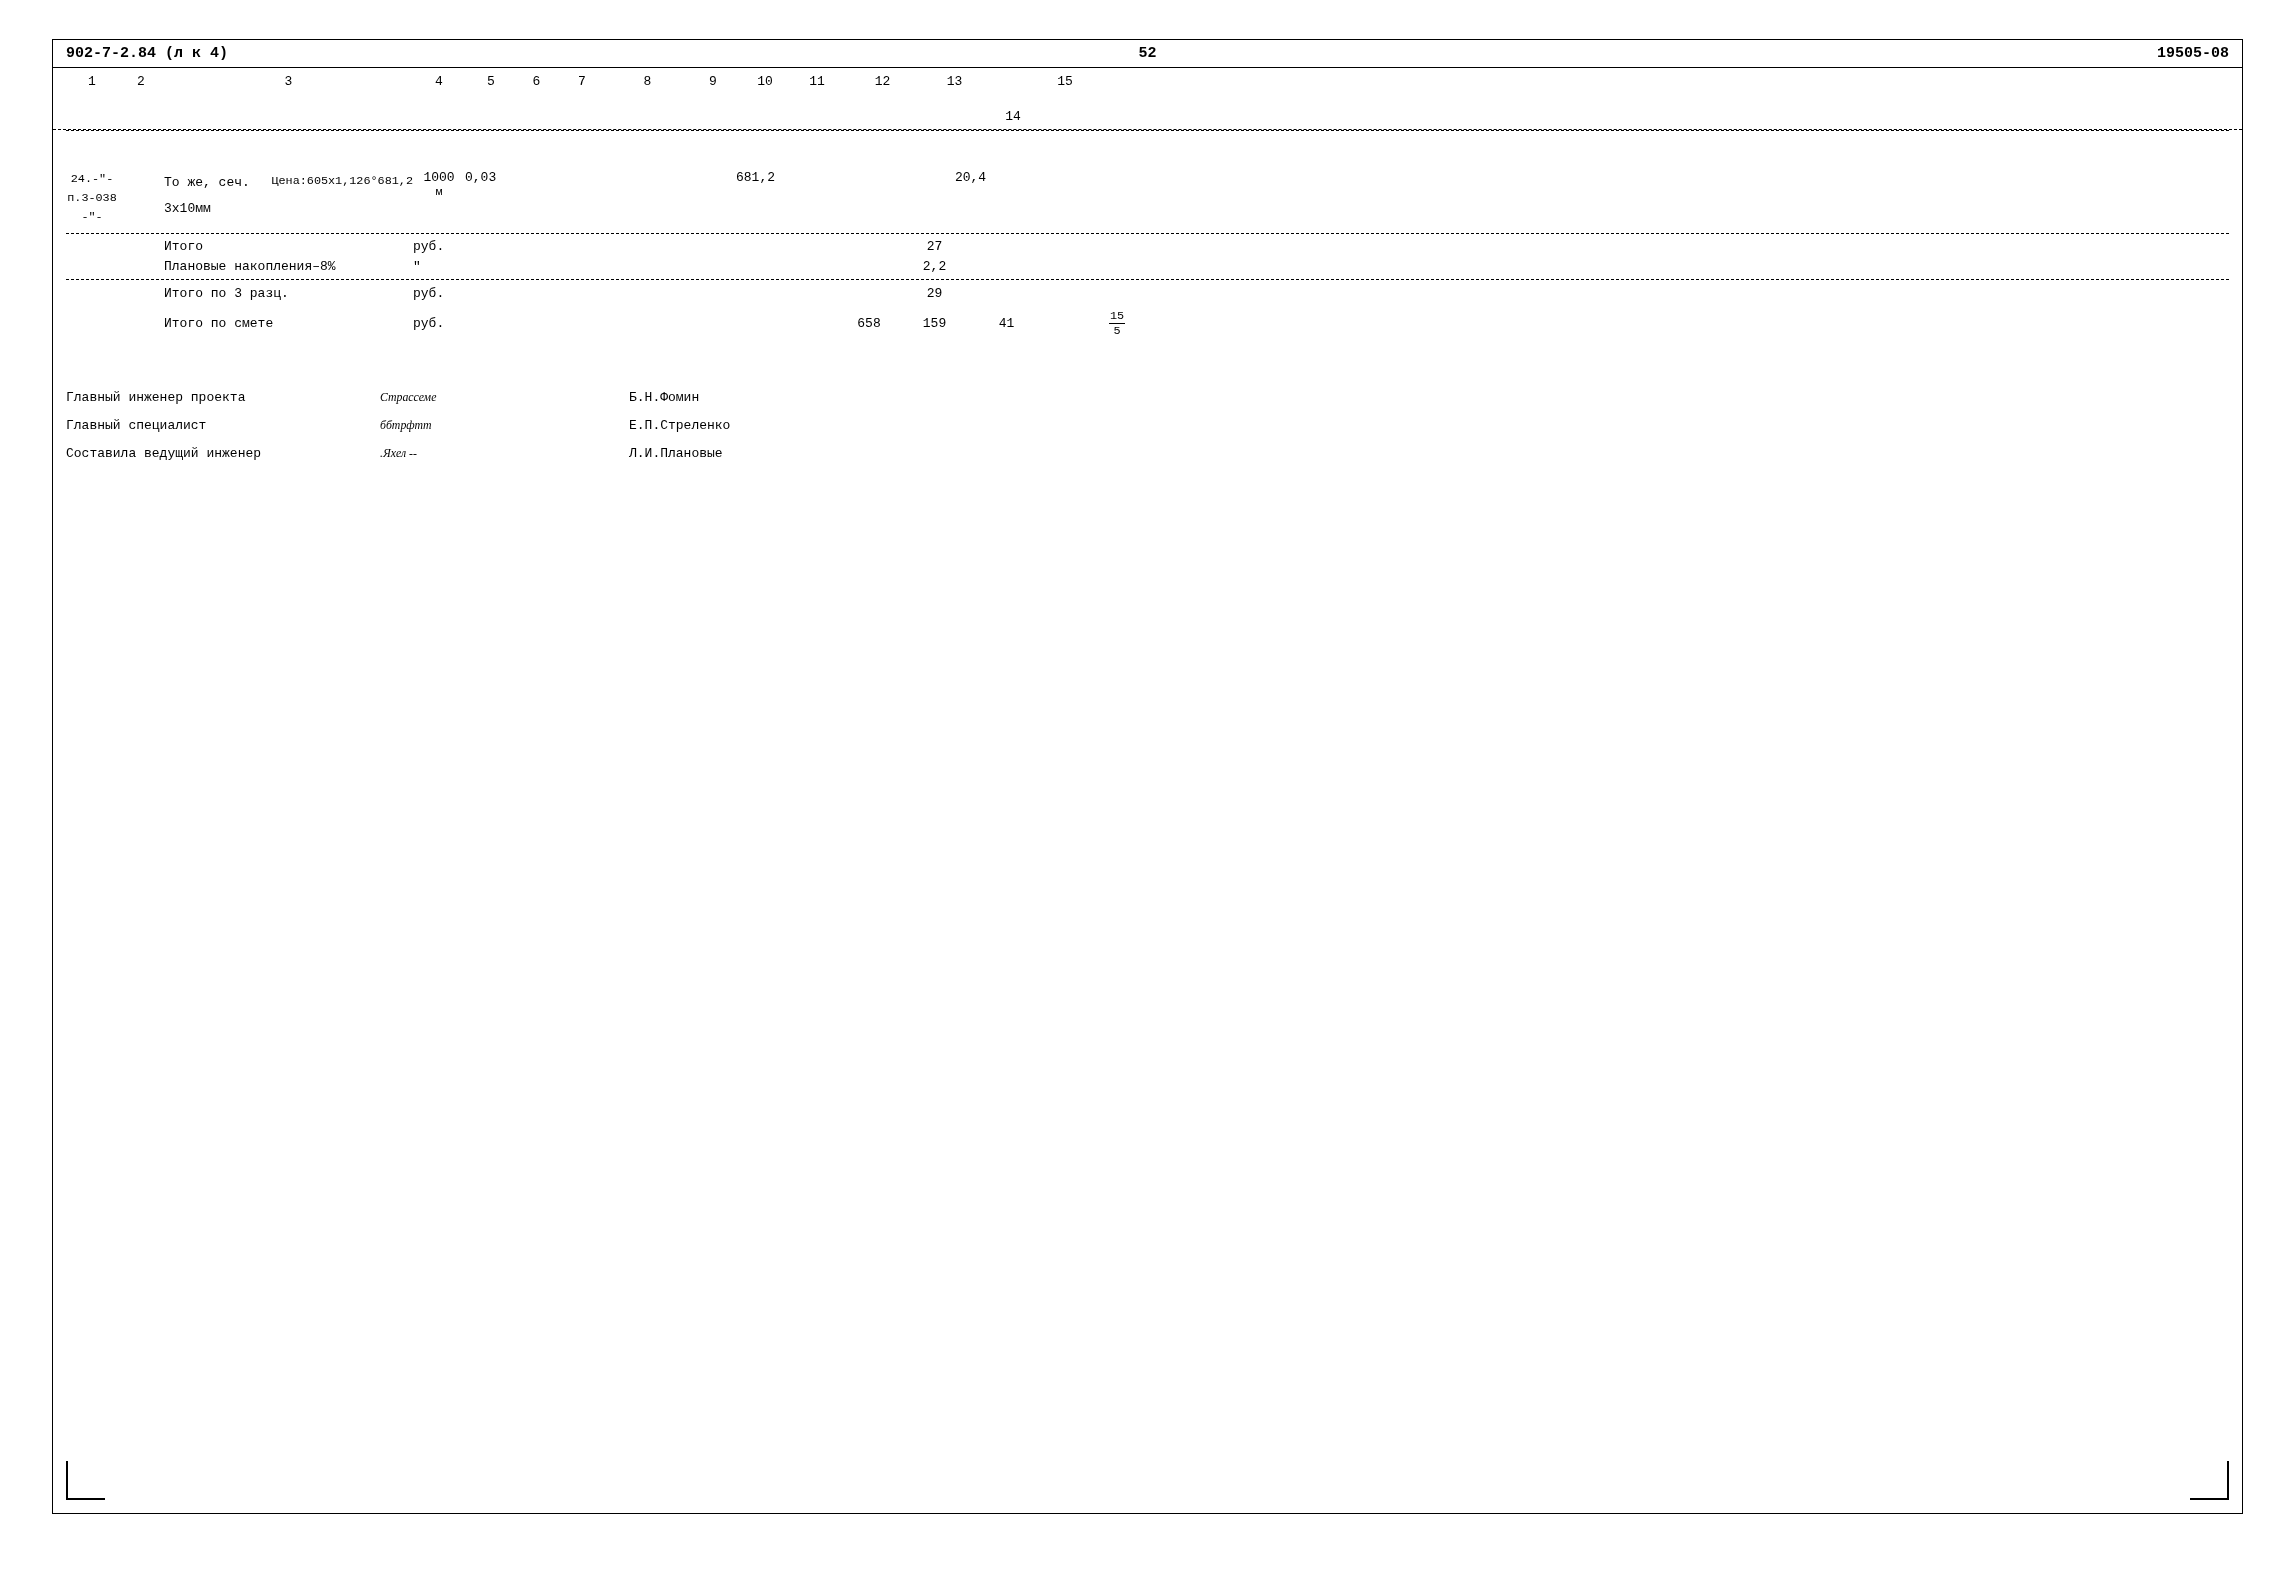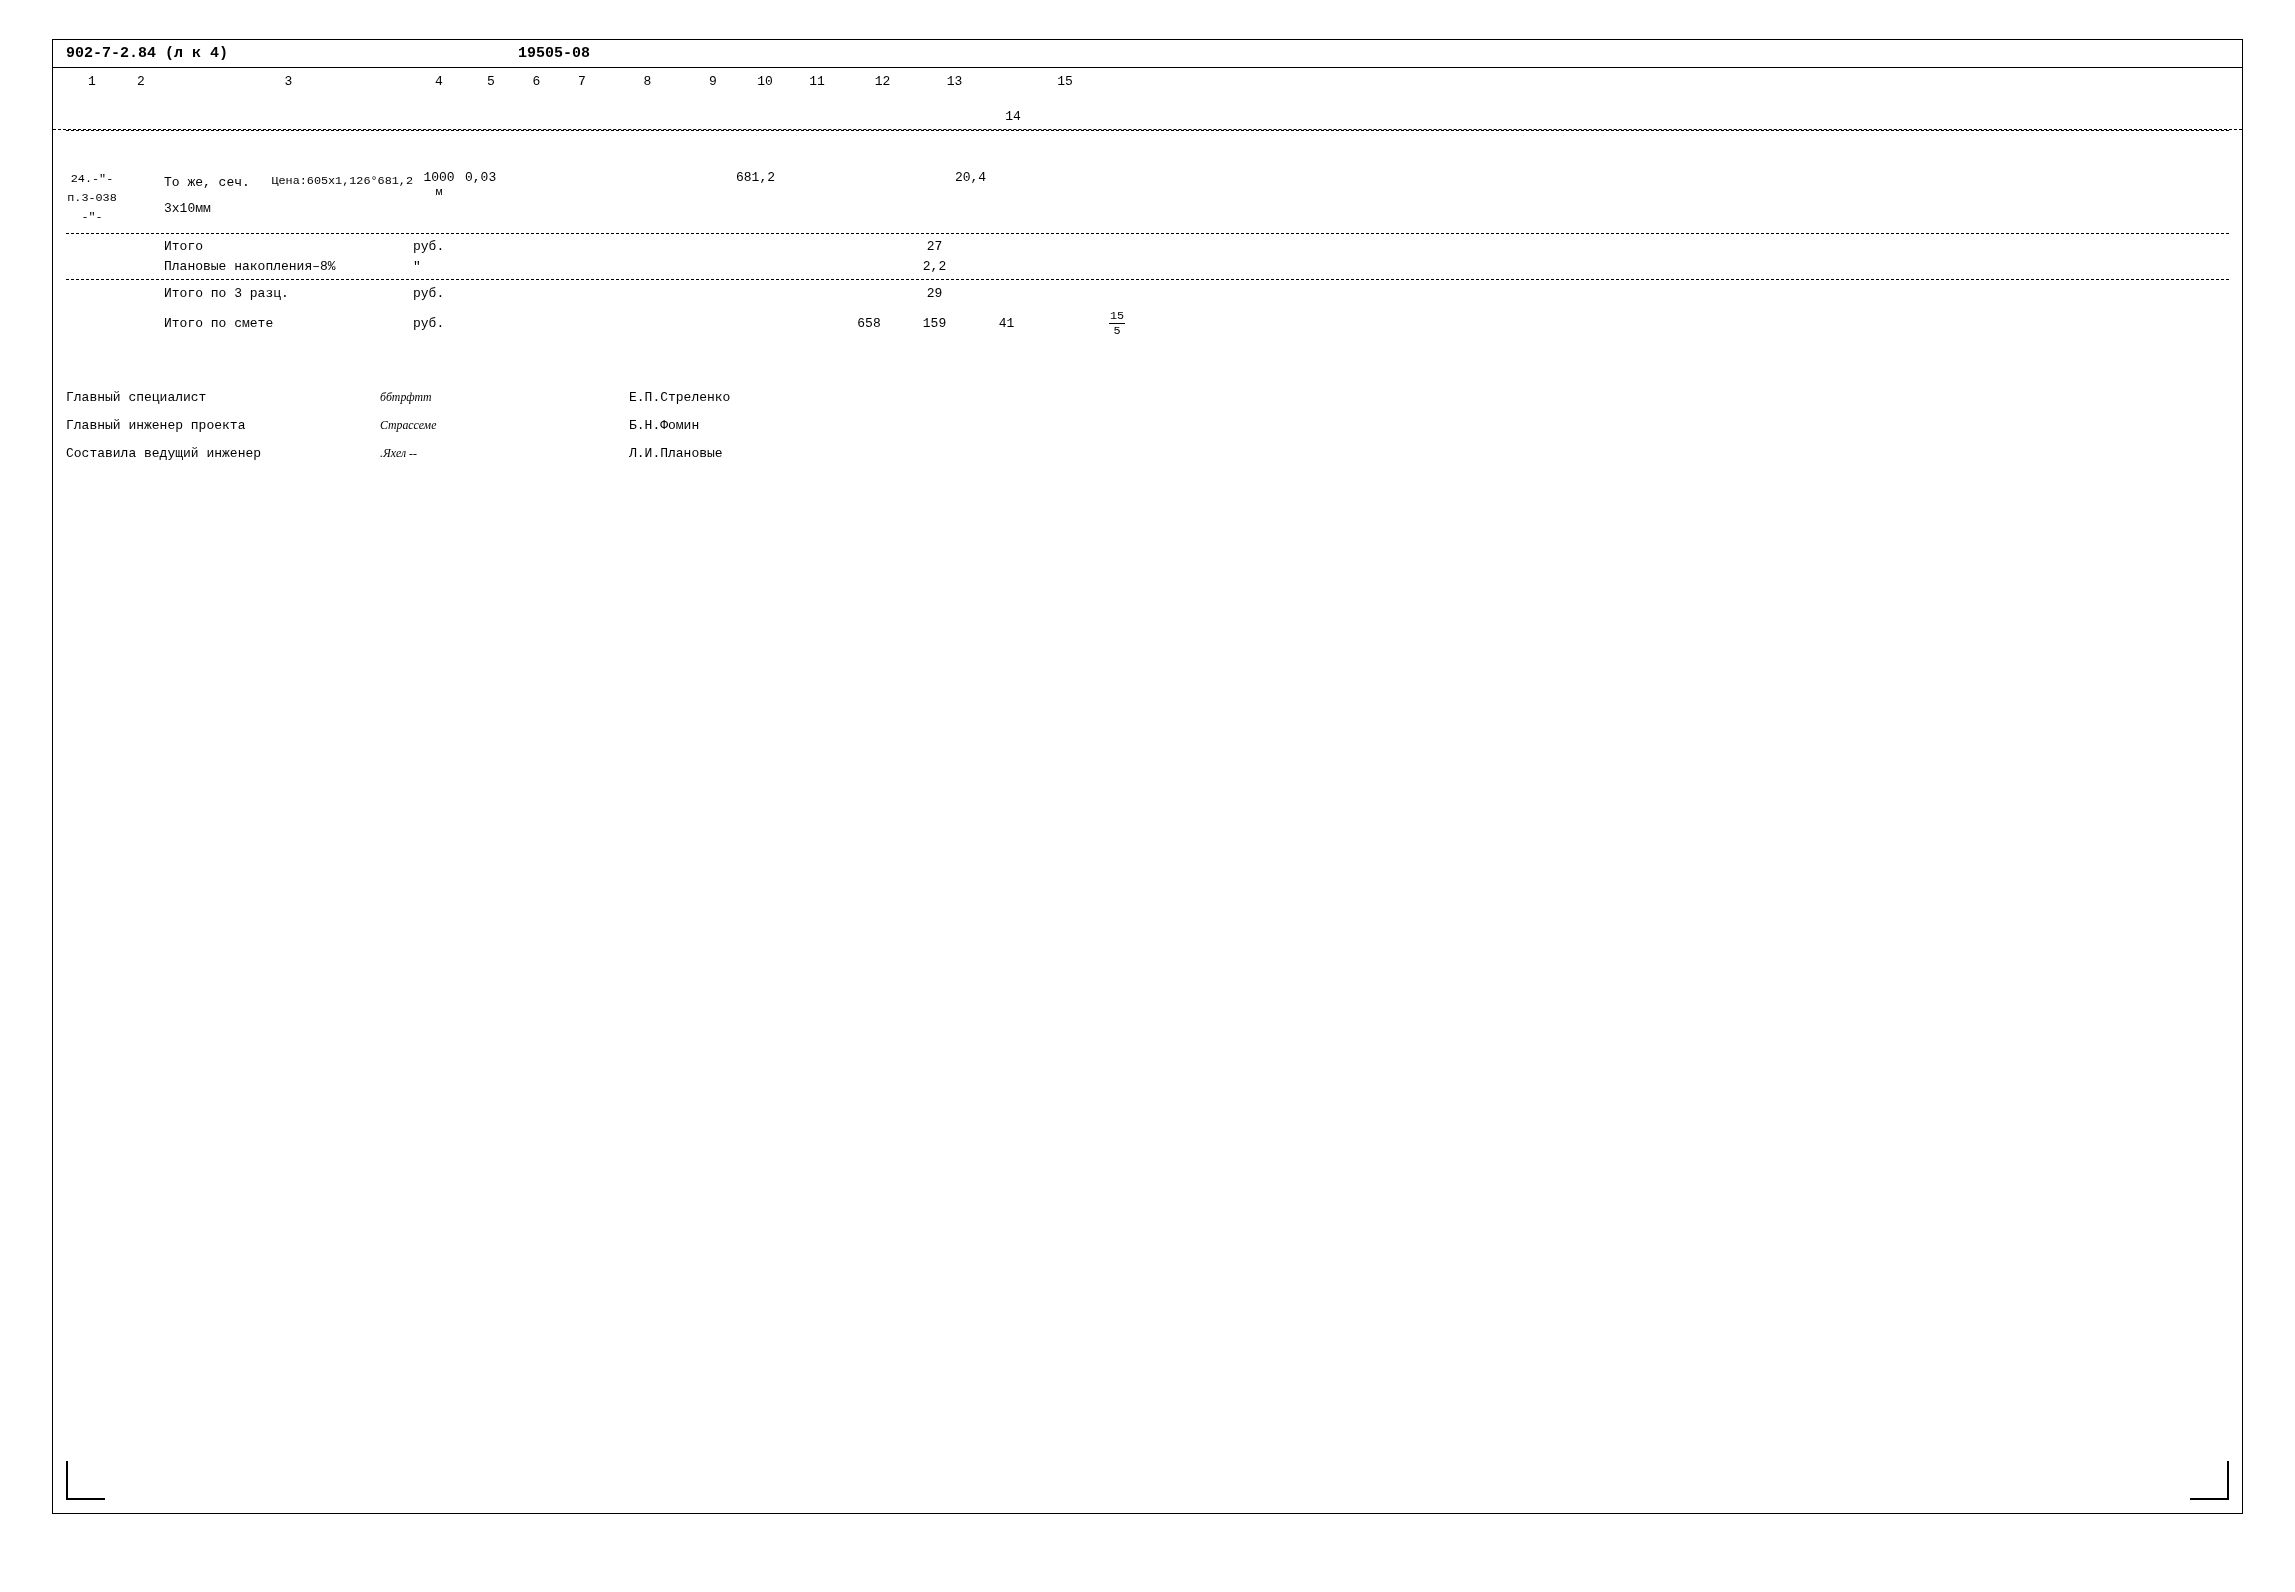--- a/index.html
+++ b/index.html
@@ -130,20 +130,21 @@
     }
   </style>
 </head>
 <body>
 
 <div class="page">
   <div class="outer-border">
 
     <div class="header-row">
       <div class="header-doc-num">902-7-2.84 (л к 4)</div>
+      <div class="header-center">52</div>
       <div class="header-right">19505-08</div>
     </div>
 
     <div style="display:flex; padding: 5.2px 13px; border-bottom: 1.3px dashed #000; font-size: 13px;">
       <div style="width:52px; text-align:center;">1</div>
       <div style="width:46px; text-align:center;">2</div>
       <div style="width:249px; text-align:center;">3</div>
       <div style="width:52px; text-align:center;">4</div>
       <div style="width:52px; text-align:center;">5</div>
       <div style="width:39px; text-align:center;">6</div>
@@ -289,29 +290,29 @@
             <span class="den">5</span>
           </div>
         </div>
       </div>
 
     </div>
 
     <div class="signature-section" style="margin-top: 52px;">
 
       <div class="sig-row">
+        <div class="sig-label">Главный инженер проекта</div>
+        <div class="sig-script">Страссеме</div>
+        <div class="sig-name">Б.Н.Фомин</div>
+      </div>
+
+      <div class="sig-row">
         <div class="sig-label">Главный специалист</div>
         <div class="sig-script">ббтрфтт</div>
         <div class="sig-name">Е.П.Стреленко</div>
-      </div>
-
-      <div class="sig-row">
-        <div class="sig-label">Главный инженер проекта</div>
-        <div class="sig-script">Страссеме</div>
-        <div class="sig-name">Б.Н.Фомин</div>
       </div>
 
       <div class="sig-row">
         <div class="sig-label">Составила ведущий инженер</div>
         <div class="sig-script">.Яхел  --</div>
         <div class="sig-name">Л.И.Плановые</div>
       </div>
 
     </div>
 

